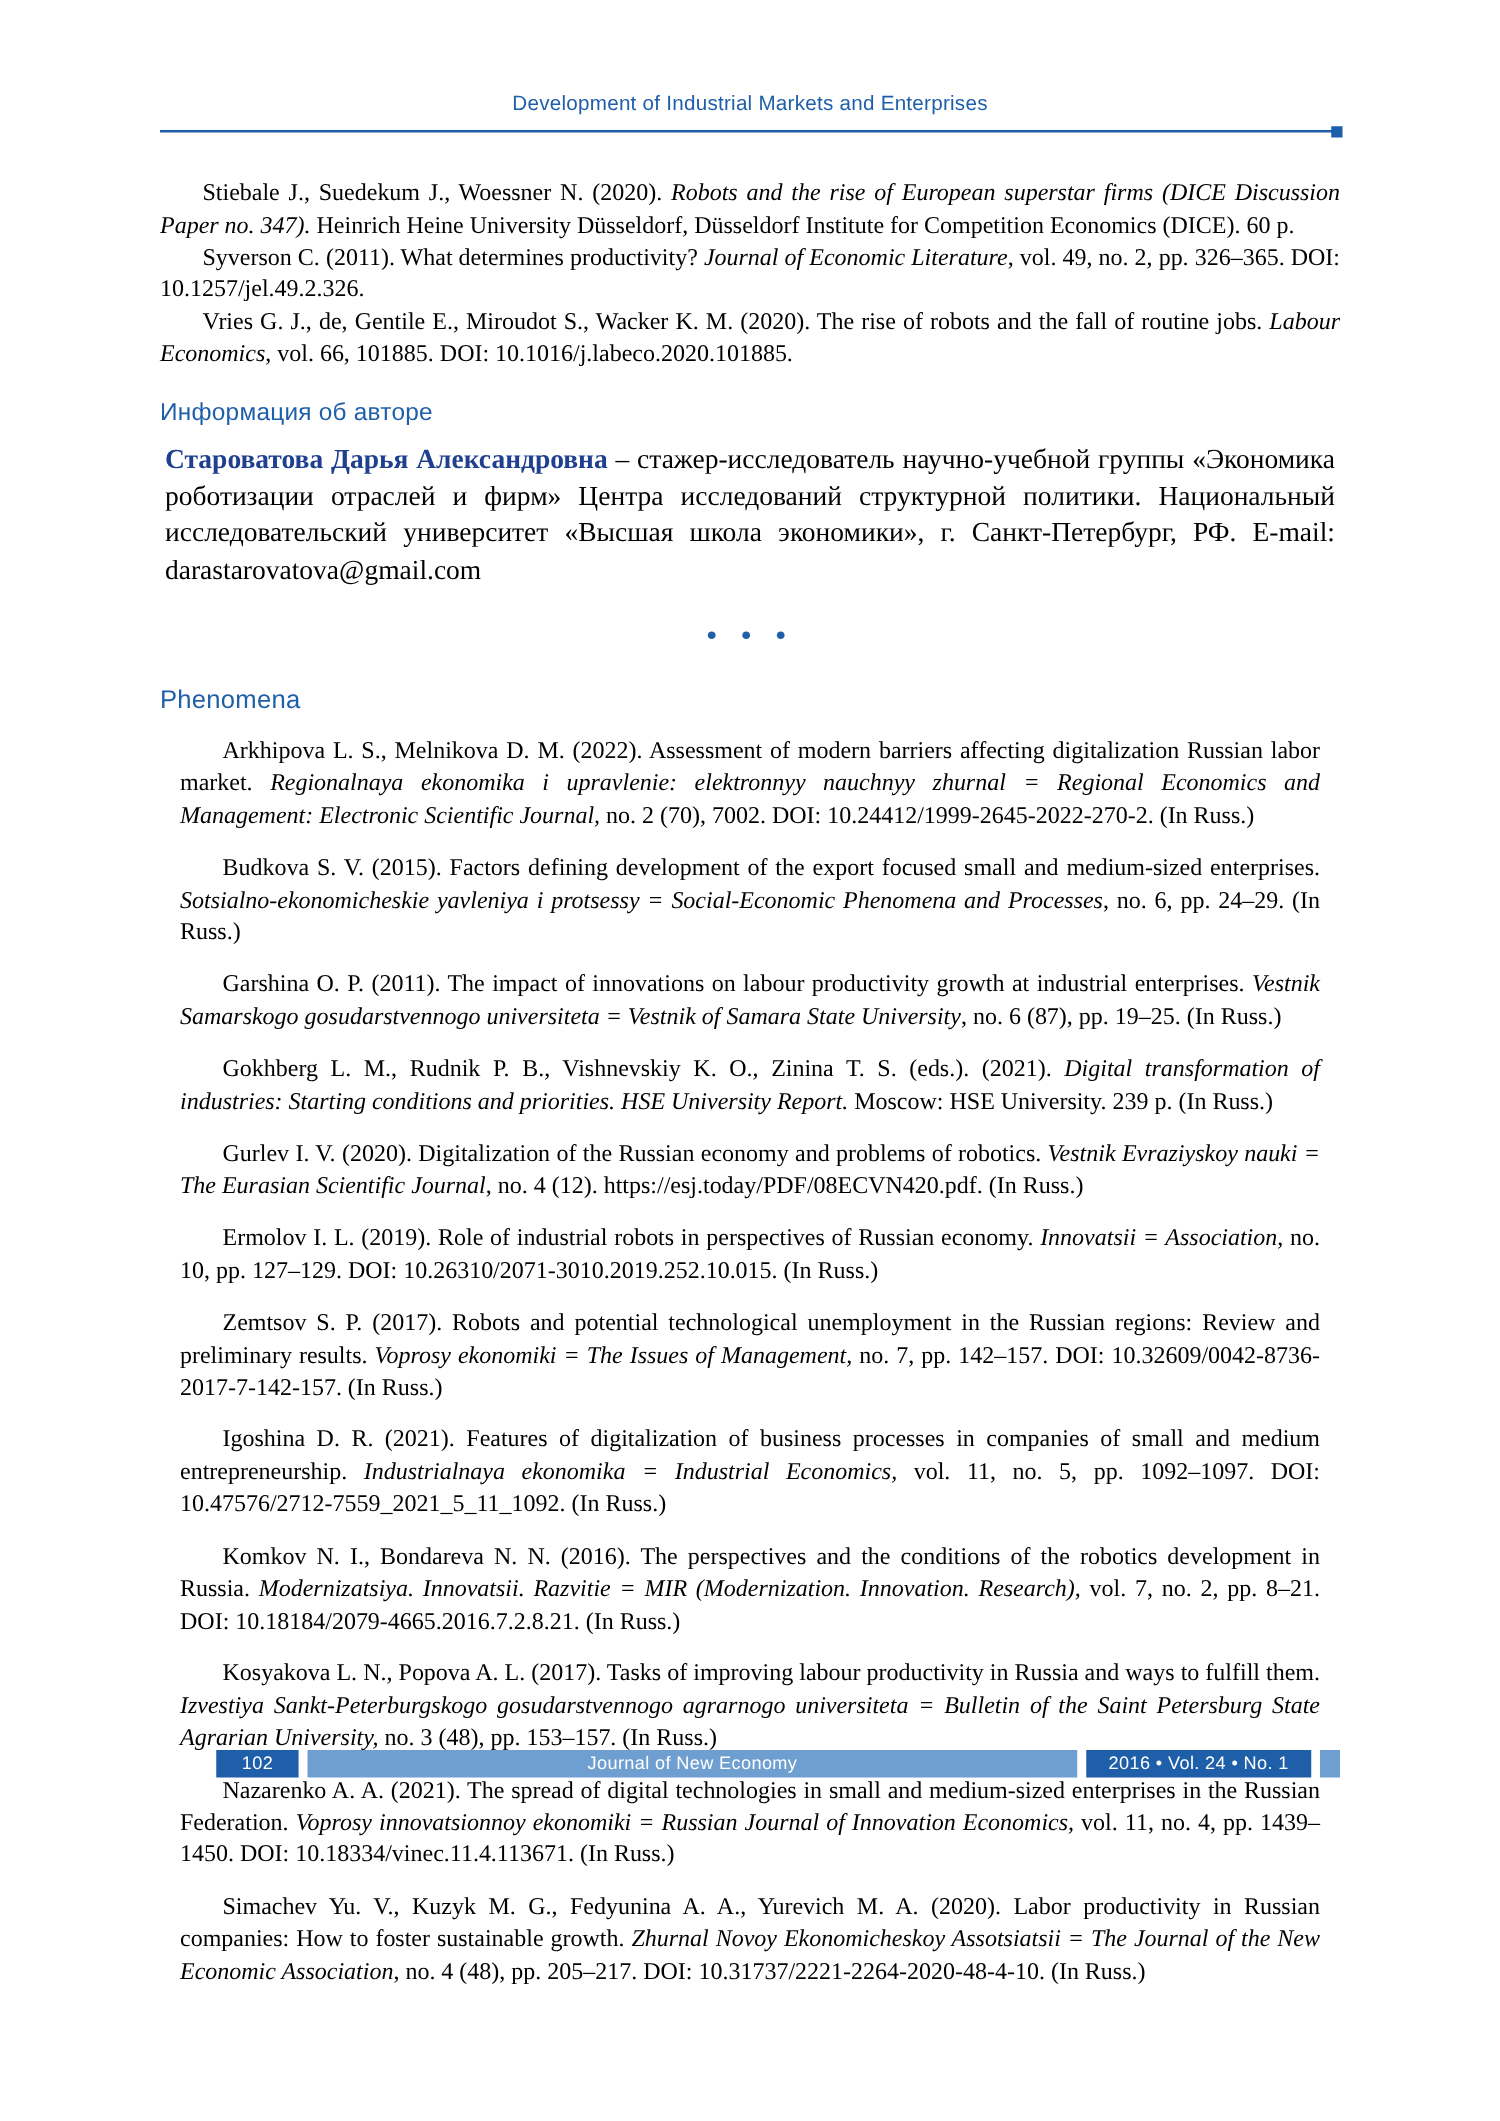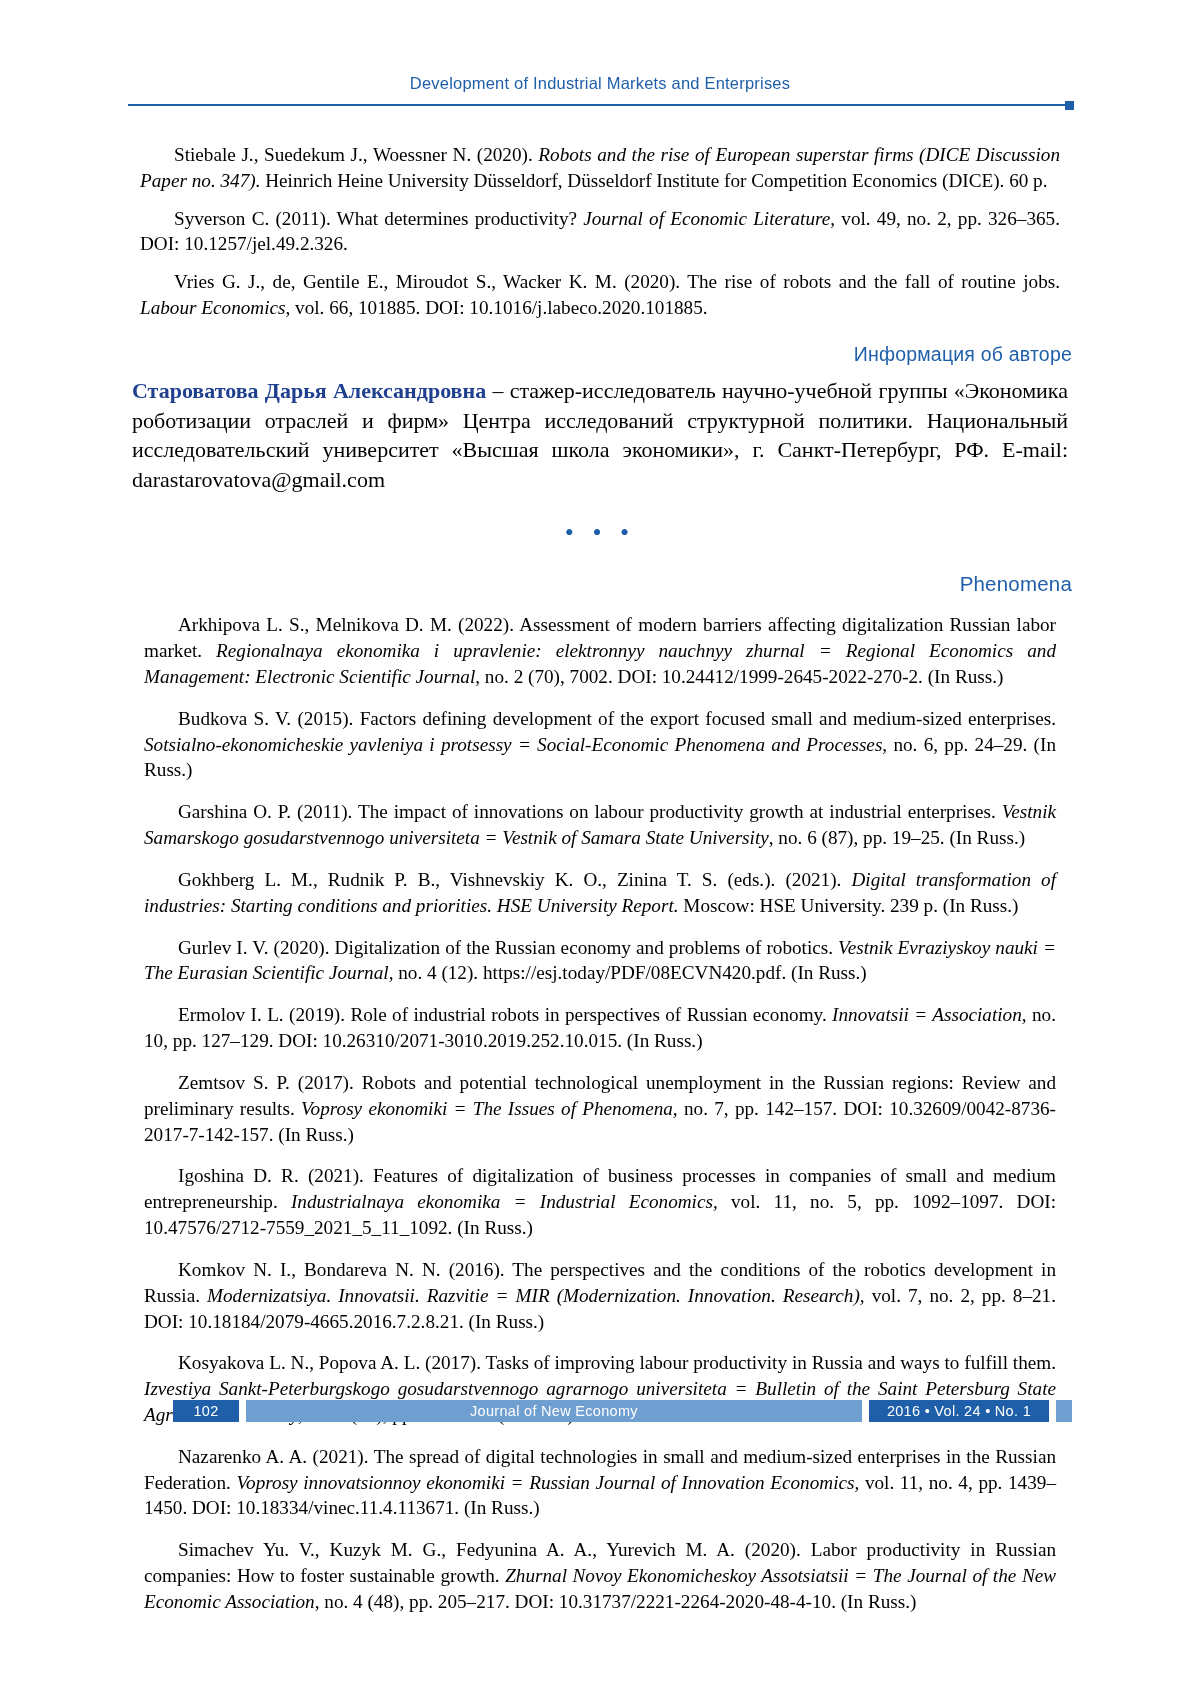--- a/index.html
+++ b/index.html
@@ -45,35 +45,35 @@
     width: 9px;
     height: 9px;
     background: #1f5fa9;
   }
 
   
   .content {
     margin-top: 36px;
   }
   p.ref {
-    margin: 12px;
+    margin: 0;
     font-size: 19.2px;
     line-height: 1.345;
     text-align: justify;
     text-indent: 34px;
     hyphens: auto;
   }
 
   
   h2.section {
     font-family: "Liberation Sans", sans-serif;
     font-weight: normal;
     color: #1f5fa9;
     font-size: 19.5px;
-    text-align: right;
+    text-align: left;
     margin: 22px 0 10px 0;
     letter-spacing: .2px;
   }
   h2.section.refs {
     font-size: 20.5px;
     margin: 0 0 12px 0;
   }
 
   
   p.author-info {
@@ -178,21 +178,21 @@
 
     <h2 class="section refs">Phenomena</h2>
 
     <div class="refs-block">
       <p class="ref">Arkhipova L. S., Melnikova D. M. (2022). Assessment of modern barriers affecting digitalization Russian labor market. <i>Regionalnaya ekonomika i upravlenie: elektronnyy nauchnyy zhurnal = Regional Economics and Management: Electronic Scientific Journal,</i> no. 2 (70), 7002. DOI: 10.24412/1999-2645-2022-270-2. (In Russ.)</p>
       <p class="ref">Budkova S. V. (2015). Factors defining development of the export focused small and medium-sized enterprises. <i>Sotsialno-ekonomicheskie yavleniya i protsessy = Social-Economic Phenomena and Processes</i>, no. 6, pp. 24–29. (In Russ.)</p>
       <p class="ref">Garshina O. P. (2011). The impact of innovations on labour productivity growth at industrial enterprises. <i>Vestnik Samarskogo gosudarstvennogo universiteta = Vestnik of Samara State University</i>, no. 6 (87), pp. 19–25. (In Russ.)</p>
       <p class="ref">Gokhberg L. M., Rudnik P. B., Vishnevskiy K. O., Zinina T. S. (eds.). (2021). <i>Digital transformation of industries: Starting conditions and priorities. HSE University Report.</i> Moscow: HSE University. 239 p. (In Russ.)</p>
       <p class="ref">Gurlev I. V. (2020). Digitalization of the Russian economy and problems of robotics. <i>Vestnik Evraziyskoy nauki = The Eurasian Scientific Journal</i>, no. 4 (12). https://esj.today/PDF/08ECVN420.pdf. (In Russ.)</p>
       <p class="ref">Ermolov I. L. (2019). Role of industrial robots in perspectives of Russian economy. <i>Innovatsii = Association</i>, no. 10, pp. 127–129. DOI: 10.26310/2071-3010.2019.252.10.015. (In Russ.)</p>
-      <p class="ref">Zemtsov S. P. (2017). Robots and potential technological unemployment in the Russian regions: Review and preliminary results. <i>Voprosy ekonomiki = The Issues of Phenomena,</i> no. 7, pp. 142–157. DOI: 10.32609/0042-8736-2017-7-142-157. (In Russ.)</p>
+      <p class="ref">Zemtsov S. P. (2017). Robots and potential technological unemployment in the Russian regions: Review and preliminary results. <i>Voprosy ekonomiki = The Issues of Management,</i> no. 7, pp. 142–157. DOI: 10.32609/0042-8736-2017-7-142-157. (In Russ.)</p>
       <p class="ref">Igoshina D. R. (2021). Features of digitalization of business processes in companies of small and medium entrepreneurship. <i>Industrialnaya ekonomika = Industrial Economics,</i> vol. 11, no. 5, pp. 1092–1097. DOI: 10.47576/2712-7559_2021_5_11_1092. (In Russ.)</p>
       <p class="ref">Komkov N. I., Bondareva N. N. (2016). The perspectives and the conditions of the robotics development in Russia. <i>Modernizatsiya. Innovatsii. Razvitie = MIR (Modernization. Innovation. Research),</i> vol. 7, no. 2, pp. 8–21. DOI: 10.18184/2079-4665.2016.7.2.8.21. (In Russ.)</p>
       <p class="ref">Kosyakova L. N., Popova A. L. (2017). Tasks of improving labour productivity in Russia and ways to fulfill them. <i>Izvestiya Sankt-Peterburgskogo gosudarstvennogo agrarnogo universiteta = Bulletin of the Saint Petersburg State Agrarian University,</i> no. 3 (48), pp. 153–157. (In Russ.)</p>
       <p class="ref">Nazarenko A. A. (2021). The spread of digital technologies in small and medium-sized enterprises in the Russian Federation. <i>Voprosy innovatsionnoy ekonomiki = Russian Journal of Innovation Economics,</i> vol. 11, no. 4, pp. 1439–1450. DOI: 10.18334/vinec.11.4.113671. (In Russ.)</p>
       <p class="ref">Simachev Yu. V., Kuzyk M. G., Fedyunina A. A., Yurevich M. A. (2020). Labor productivity in Russian companies: How to foster sustainable growth. <i>Zhurnal Novoy Ekonomicheskoy Assotsiatsii = The Journal of the New Economic Association</i>, no. 4 (48), pp. 205–217. DOI: 10.31737/2221-2264-2020-48-4-10. (In Russ.)</p>
     </div>
 
   </div>
 
   <div class="footer">

